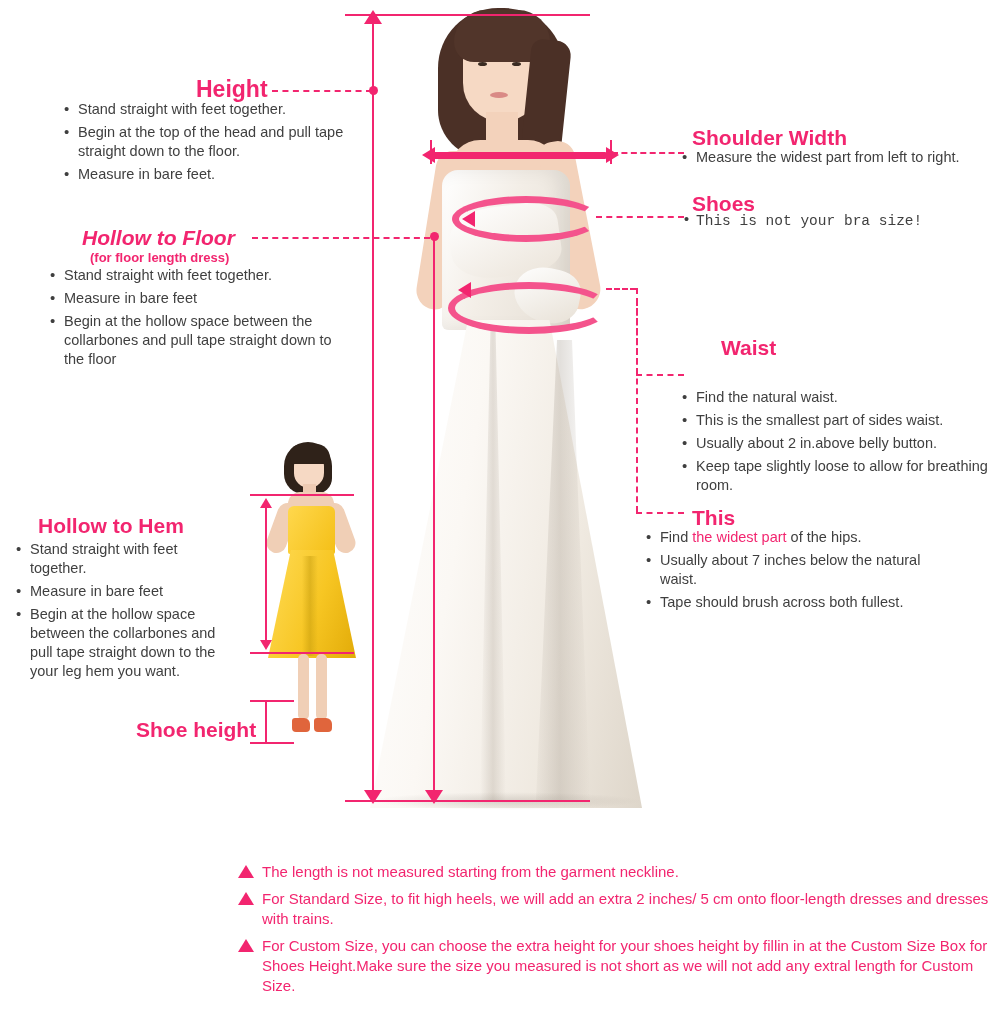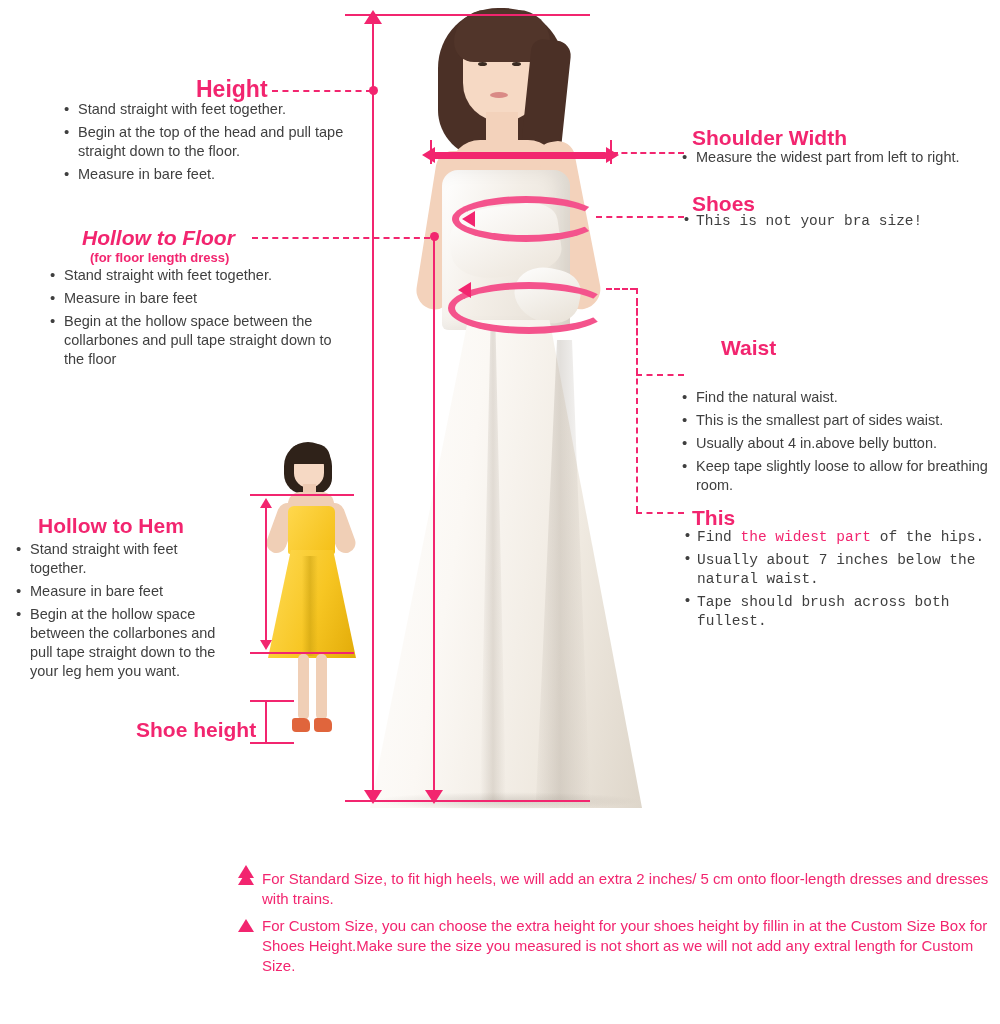--- a/index.html
+++ b/index.html
@@ -316,34 +316,35 @@
 
   <div class="heading h-md" style="left:692px; top:192px;">Shoes</div>
   <ul class="bullets" style="left:680px; top:212px; width:320px;font-family:Liberation Mono, monospace;">
     <li>This is not your bra size!</li>
   </ul>
 
   <div class="heading h-md" style="left:692px; top:336px;margin-left:29px;">Waist</div>
   <ul class="bullets" style="left:680px; top:388px; width:310px;">
     <li>Find the natural waist.</li>
     <li>This is the smallest part of sides waist.</li>
-    <li>Usually about 4 in.above belly button.</li>
+    <li>Usually about 2 in.above belly button.</li>
     <li>Keep tape slightly loose to allow for breathing room.</li>
   </ul>
 
   <div class="heading h-md" style="left:692px; top:506px;">This</div>
-  <ul class="bullets" style="left:681px; top:528px; width:310px;font-family:Liberation Mono, monospace;">
+  <ul class="bullets" style="left:644px; top:528px; width:310px;">
     <li><span>Find </span><span class="hl">the widest part</span><span> of the hips.</span></li>
     <li>Usually about 7 inches below the natural waist.</li>
     <li>Tape should brush across both fullest.</li>
   </ul>
 
   <div class="notes">
     <div class="note">
       <span class="tri"></span>
+      <span>The length is not measured starting from the garment neckline.</span>
     </div>
     <div class="note">
       <span class="tri"></span>
       <span>For Standard Size, to fit high heels, we will add an extra 2 inches/ 5  cm onto floor-length dresses and dresses with trains.</span>
     </div>
     <div class="note">
       <span class="tri"></span>
       <span>For Custom Size, you can choose the extra height for your shoes height by fillin in at the Custom Size Box for Shoes Height.Make sure the size you measured is not short as we will not add any extral length for Custom Size.</span>
     </div>
   </div>

